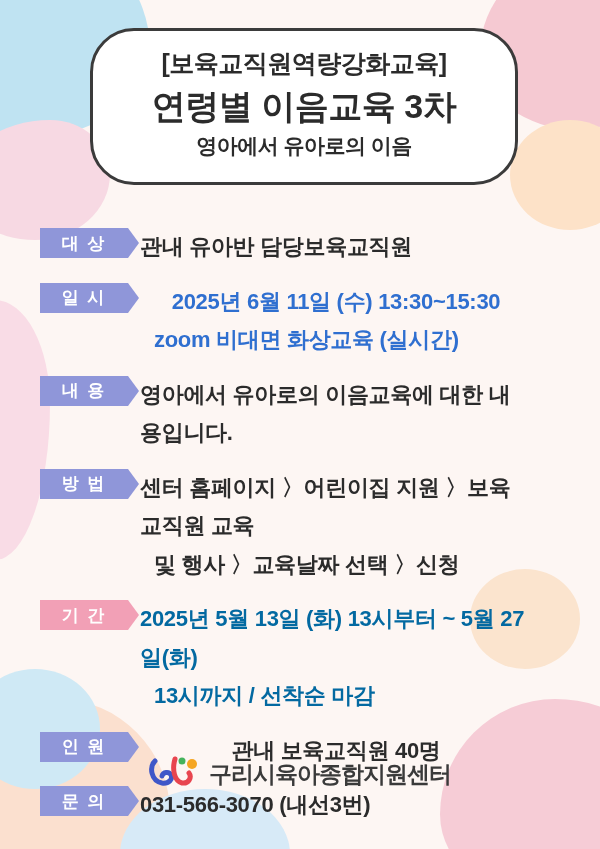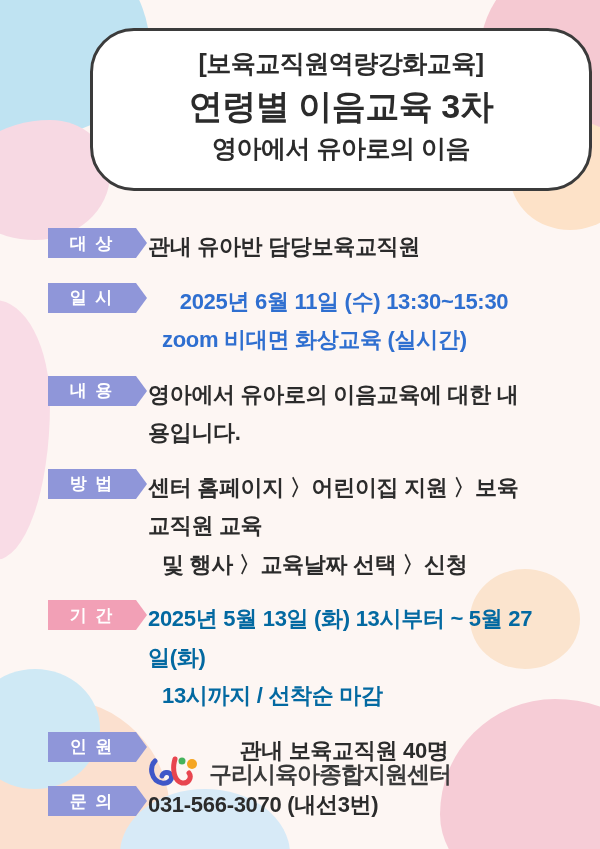--- a/index.html
+++ b/index.html
@@ -84,41 +84,41 @@
     left: 120px; bottom: -70px;
     width: 170px; height: 130px;
     background: #d7eaf7;
     border-radius: 50%;
   }
 
   
   .title-card {
     position: absolute;
     left: 90px; top: 28px;
-    width: 502px;
+    width: 428px;
     padding: 16px 18px 22px 18px;
     background: #ffffff;
     border: 3px solid #3b3b3b;
     border-radius: 44px;
     text-align: center;
     z-index: 5;
   }
   .title-line {
     font-weight: bold;
     color: #2b2b2b;
     letter-spacing: -0.5px;
   }
   .title-line.l1 { font-size: 25px; line-height: 1.35; }
   .title-line.l2 { font-size: 34px; line-height: 1.5; }
-  .title-line.l3 { font-size: 25px; line-height: 1.35; }
+  .title-line.l3 { font-size: 21px; line-height: 1.35; }
 
   
   .info {
     position: absolute;
-    left: 8px; top: 226px;
+    left: 0; top: 226px;
     width: 532px;
     z-index: 4;
   }
   .row {
     display: flex;
     align-items: flex-start;
     margin-bottom: 14px;
     padding-left: 40px;
   }
   .tag {

